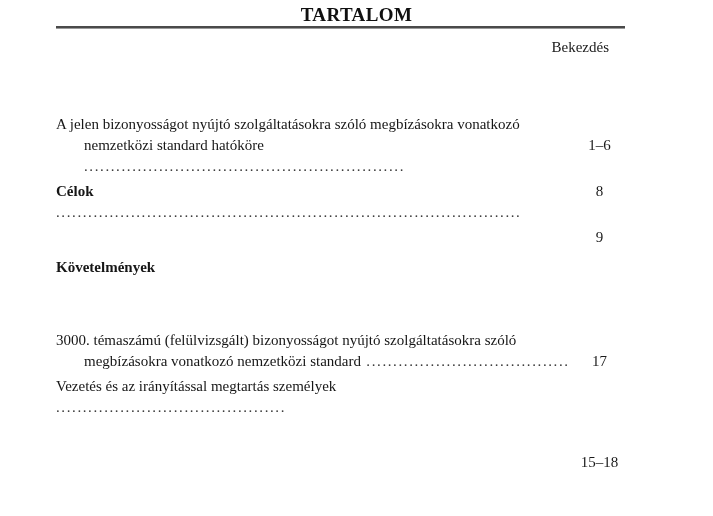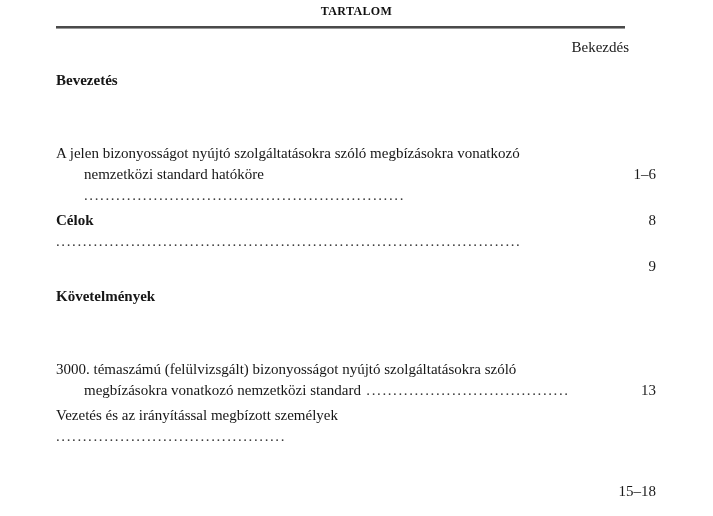--- a/index.html
+++ b/index.html
@@ -17,39 +17,39 @@
     overflow: hidden;
   }
 
   
   .doc-title {
     position: absolute;
     left: 0;
     top: 4px;
     width: 713px;
     text-align: center;
-    font-size: 12px;
+    font-size: 19px;
     font-weight: bold;
     letter-spacing: 0.4px;
     color: #101010;
   }
   .title-rule {
     position: absolute;
     left: 56px;
     top: 26px;
     width: 569px;
     height: 2px;
     background: #4a4a4a;
     border-bottom: 1px solid #9a9a9a;
   }
 
   
   .col-header {
     position: absolute;
-    left: 60px;
+    left: 40px;
     top: 39px;
     width: 569px;
     text-align: right;
     font-size: 15px;
     color: #1a1a1a;
   }
 
   
   .toc {
     position: absolute;
@@ -110,21 +110,21 @@
     display: inline-block;
     width: 46px;
   }
 
   
   .entry-num {
     position: absolute;
     right: 0;
     top: 0;
     width: 113px;
-    text-align: right;
+    text-align: center;
     font-size: 15px;
     line-height: 21px;
     padding-top: 4px;
     color: #1a1a1a;
   }
   
   .toc-row.two-line .entry-num {
     padding-top: 25px;
   }
 </style>
@@ -133,45 +133,41 @@
 
 <div class="page">
 
   <div class="doc-title">TARTALOM</div>
 
   <div class="title-rule"></div>
 
   <div class="col-header">Bekezdés</div>
 
   <div class="toc" id="toc-list">
-      <div class="toc-row section">
-        <div class="entry bold"><span class="entry-text">Bevezetés</span></div>
-        <div class="entry-num"></div>
-      </div>
       <div class="toc-row two-line">
         <div class="entry wrap"><span class="entry-text">A jelen bizonyosságot nyújtó szolgáltatásokra szóló megbízásokra vonatkozó nemzetközi standard hatóköre</span><span class="leader"> ............................................................</span></div>
         <div class="entry-num">1–6</div>
       </div>
       <div class="toc-row">
         <div class="entry bold"><span class="entry-text">Célok</span><span class="gap-before-leader"></span><span class="leader"> .......................................................................................</span></div>
         <div class="entry-num">8</div>
       </div>
       <div class="toc-row">
         <div class="entry-num">9</div>
       </div>
       <div class="toc-row section">
         <div class="entry bold"><span class="entry-text">Követelmények</span></div>
         <div class="entry-num"></div>
       </div>
       <div class="toc-row two-line">
         <div class="entry wrap"><span class="entry-text">3000. témaszámú (felülvizsgált) bizonyosságot nyújtó szolgáltatásokra szóló megbízásokra vonatkozó nemzetközi standard</span><span class="leader"> ......................................</span></div>
-        <div class="entry-num">13</div>
+        <div class="entry-num">17</div>
       </div>
       <div class="toc-row">
-        <div class="entry"><span class="entry-text">Vezetés és az irányítással megbízott személyek</span><span class="leader"> ...........................................</span></div>
+        <div class="entry"><span class="entry-text">Vezetés és az irányítással megtartás személyek</span><span class="leader"> ...........................................</span></div>
       </div>
       <div class="toc-row">
       </div>
       <div class="toc-row">
         <div class="entry"></div>
         <div class="entry-num">15–18</div>
       </div>
     </div>
 
 </div>

